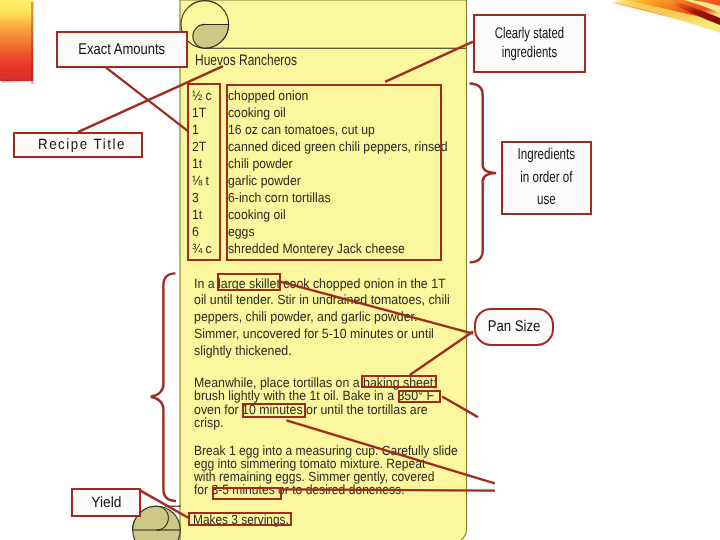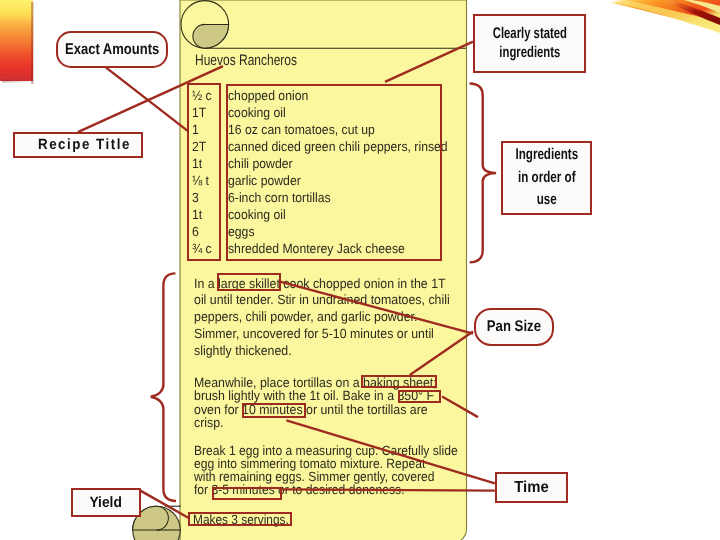--- a/index.html
+++ b/index.html
@@ -21,21 +21,21 @@
             transform-origin:0 0;}
   .hl{position:absolute;border:2px solid #9e2a20;z-index:14;box-sizing:border-box;}
 
   
   #lines{position:absolute;left:0;top:0;width:720px;height:540px;z-index:30;
          pointer-events:none;}
 
   
   .callout{position:absolute;background:#fdfbfa;border:2px solid #9e2a20;
            display:flex;align-items:center;justify-content:center;text-align:center;
-           font-weight:bold;color:#111;z-index:40;box-sizing:border-box;
+           font-weight:normal;color:#111;z-index:40;box-sizing:border-box;
            overflow:visible;}
   .callout > span{display:block;transform:scaleX(0.84);transform-origin:center center;
                   white-space:pre;}
 </style>
 </head>
 <body>
 
 <div id="slide">
 
   <svg id="deco-tl" viewBox="0 0 40 86">
@@ -179,21 +179,21 @@
                L482.7,165.0 C482.7,170.6 488.0,172.8 496.1,173.1
                C488.0,173.4 482.7,175.6 482.7,181.2
                L482.7,250.4 C482.7,258.4 478.5,262.3 469.7,262.4"></path>
       <path d="M175.4,273.4 C167.2,273.5 163.4,277.6 163.4,285.6
                L163.4,384.8 C163.4,390.6 158.7,395.5 150.7,396.8
                C158.7,398.1 163.4,403.0 163.4,408.8
                L163.4,489.0 C163.4,497.0 167.4,500.9 176.0,501.0"></path>
     </g>
   </svg>
 
-  <div class="callout" style="left:56px;top:31px;width:112px;height:37px;font-size:15.5px;line-height:16px;border-radius:15px;">
+  <div class="callout" style="left:56px;top:31px;width:132px;height:37px;font-size:15.5px;line-height:16px;">
     <span style="transform:scaleX(0.84)">Exact Amounts</span>
   </div>
 
   <div class="callout" style="left:13px;top:132px;width:130px;height:26px;font-size:14.8px;line-height:15px;justify-content:flex-start;padding-left:23px;">
     <span style="transform:scaleX(0.9);transform-origin:left center;letter-spacing:1.7px;">Recipe Title</span>
   </div>
 
   <div class="callout" style="left:473px;top:14px;width:113px;height:59px;font-size:15.5px;line-height:18.8px;">
     <span style="transform:scaleX(0.73)">Clearly stated
 ingredients</span>
@@ -208,17 +208,14 @@
   <div class="callout" style="left:474px;top:308px;width:80px;height:38px;font-size:15.5px;line-height:16px;border-radius:17px;">
     <span style="transform:scaleX(0.85)">Pan Size</span>
   </div>
 
 
 
   <div class="callout" style="left:71px;top:488px;width:70px;height:29px;font-size:15px;line-height:16px;">
     <span style="transform:scaleX(0.92)">Yield</span>
   </div>
 
-  <div class="callout" style="left:495px;top:472px;width:73px;height:31px;font-size:16px;line-height:17px;">
-    <span style="transform:scaleX(0.93)">Time</span>
-  </div>
 
 </div>
 
 </body></html>

